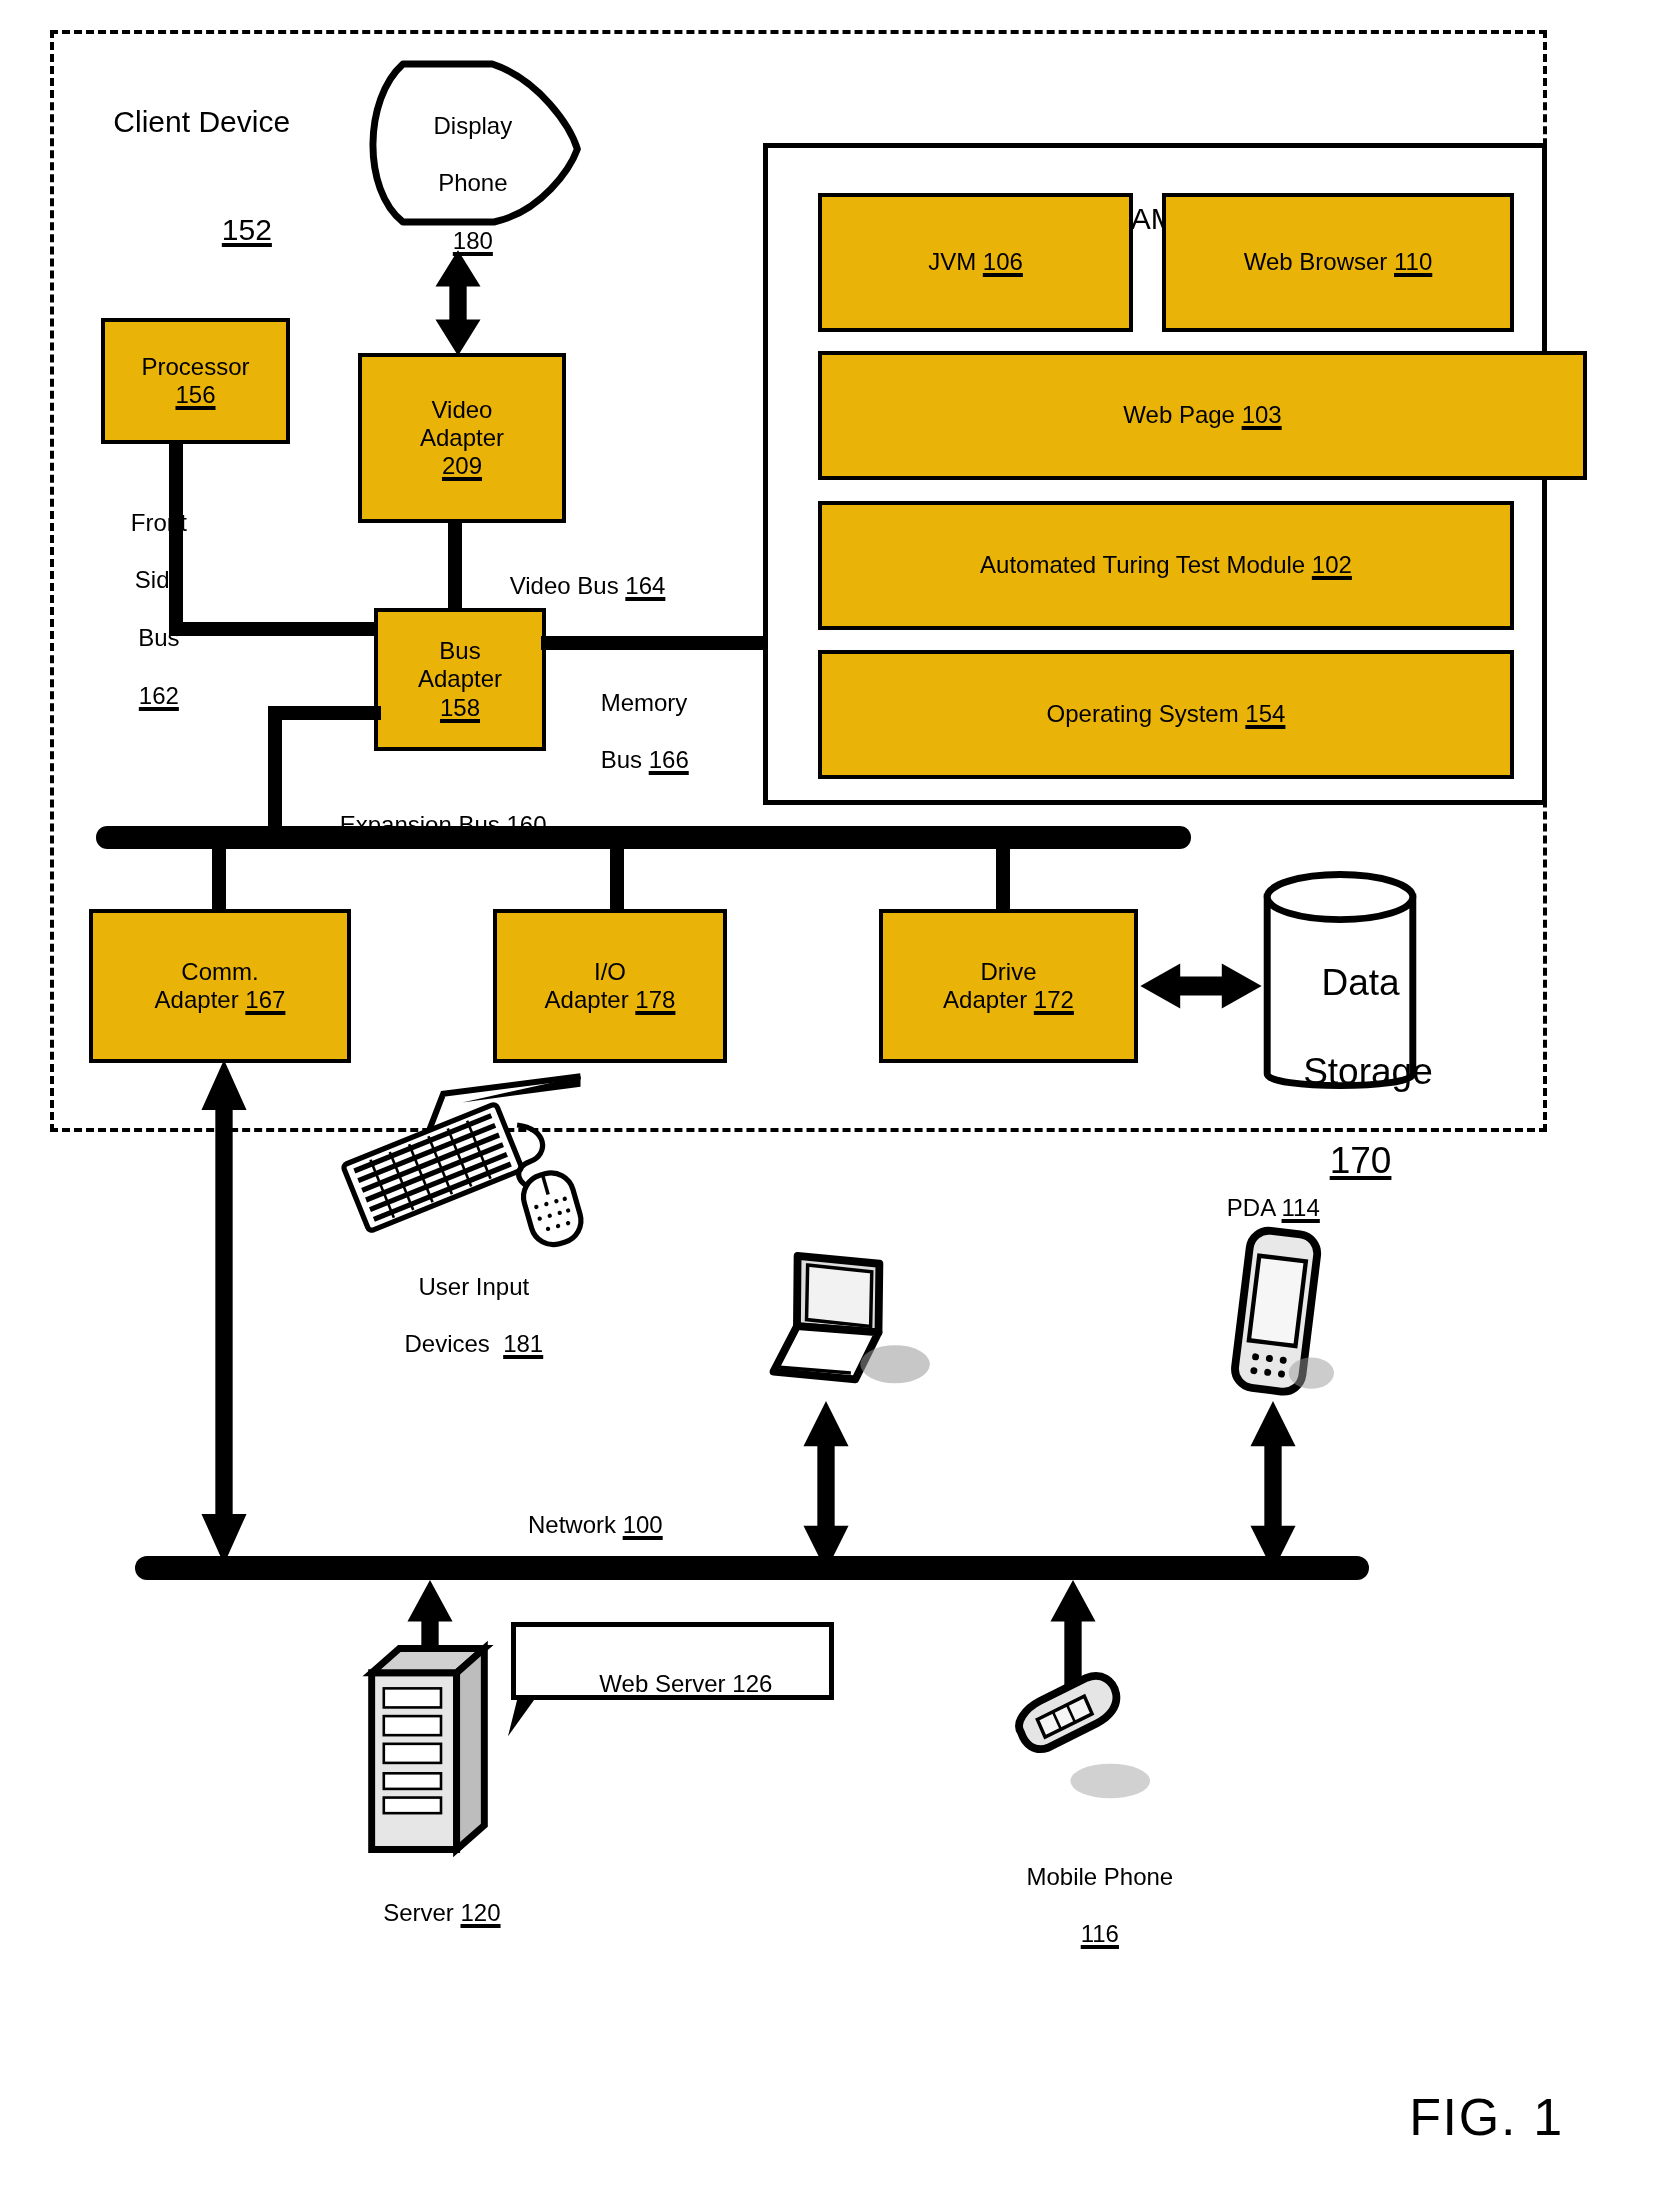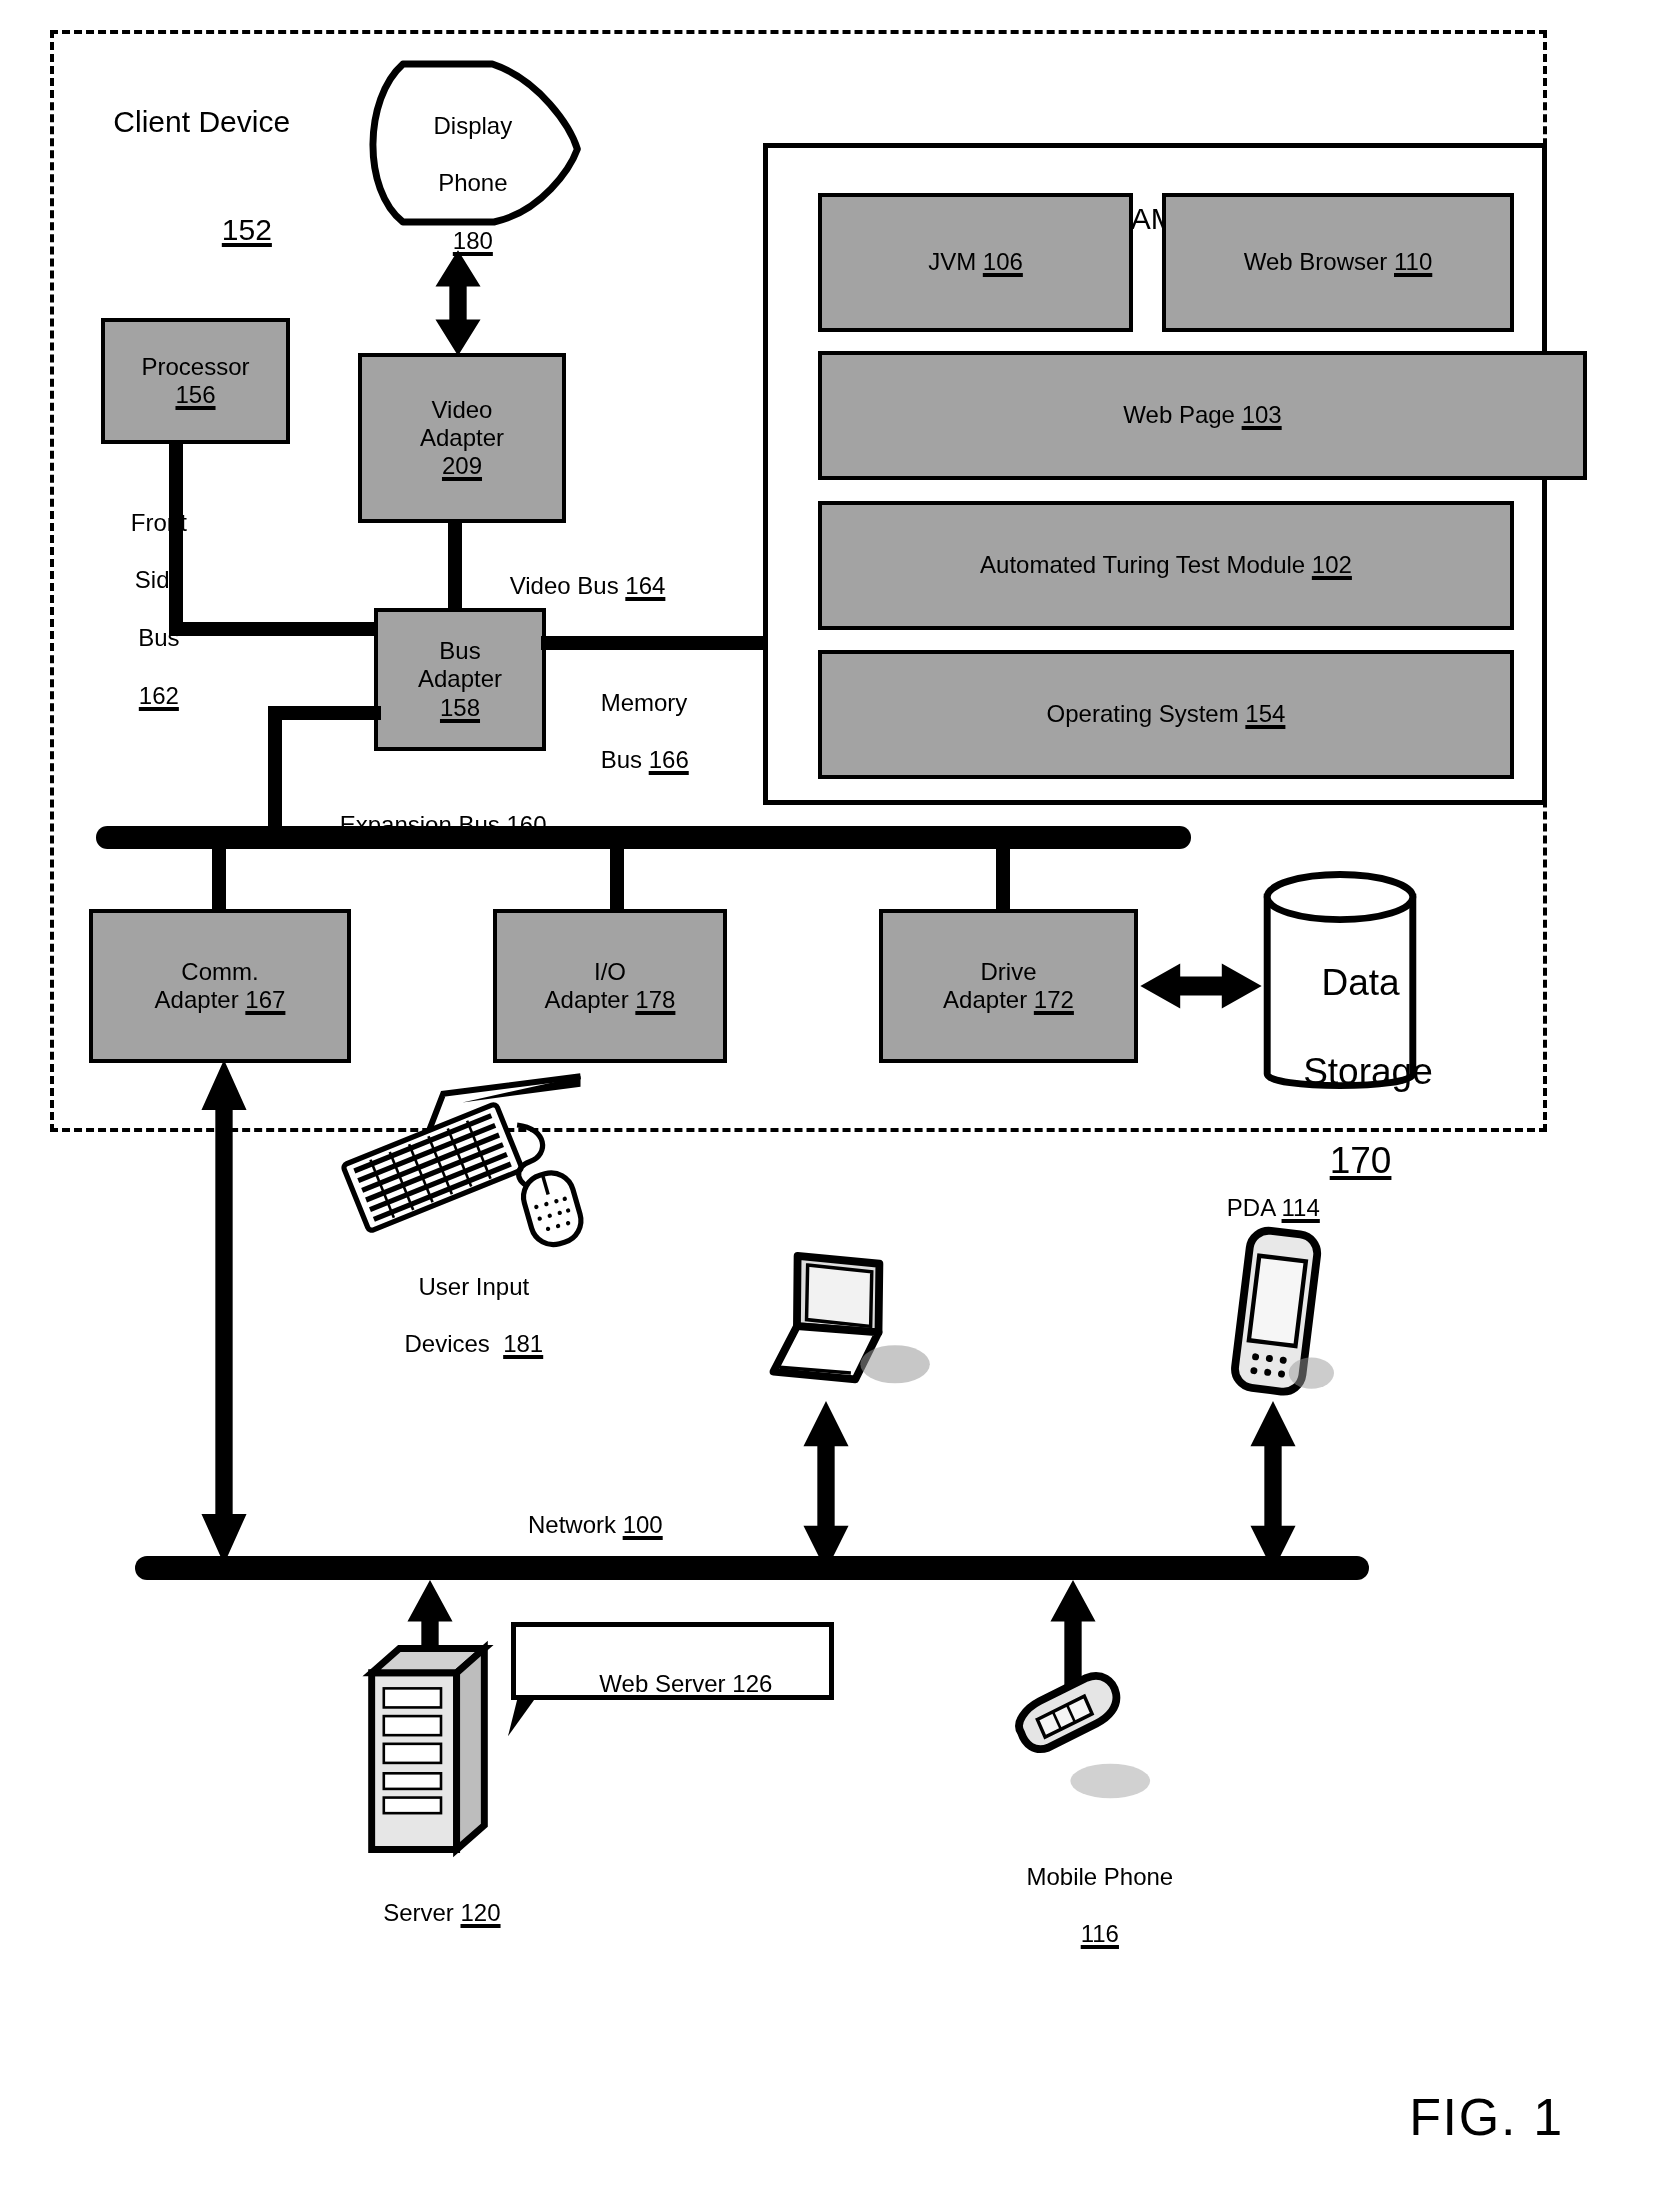--- a/index.html
+++ b/index.html
@@ -2,21 +2,21 @@
 <html style="font-size:14px"><head>
 <meta charset="utf-8">
 <title>FIG. 1 — Client Device Block Diagram</title>
 <style>
   html,body{margin:0;padding:0;background:#ffffff;}
   body{font-family:"Liberation Sans", sans-serif;color:#000;}
   #sheet{position:relative;width:1660px;height:2210px;background:#fff;overflow:hidden;}
 
   
   .abs{position:absolute;}
-  .box{position:absolute;border:4.3px solid #000;background:#a3a3a3;box-sizing:border-box;
+  .box{position:absolute;border:4.3px solid #000;background:#eab308;box-sizing:border-box;
        display:flex;flex-direction:column;align-items:center;justify-content:center;
        text-align:center;line-height:1.18;}
   .lbl{position:absolute;text-align:center;line-height:1.2;white-space:pre;}
   u.num{text-decoration:underline;text-underline-offset:2.6px;text-decoration-thickness:3.5px;}
   .bar{position:absolute;background:#000;}
   .dashwrap{position:absolute;border:4.3px dashed #000;box-sizing:border-box;}
   svg{position:absolute;overflow:visible;}
   .f42{font-size:37px;}
   .f44{font-size:24px;}
   .f50{font-size:30px;}

